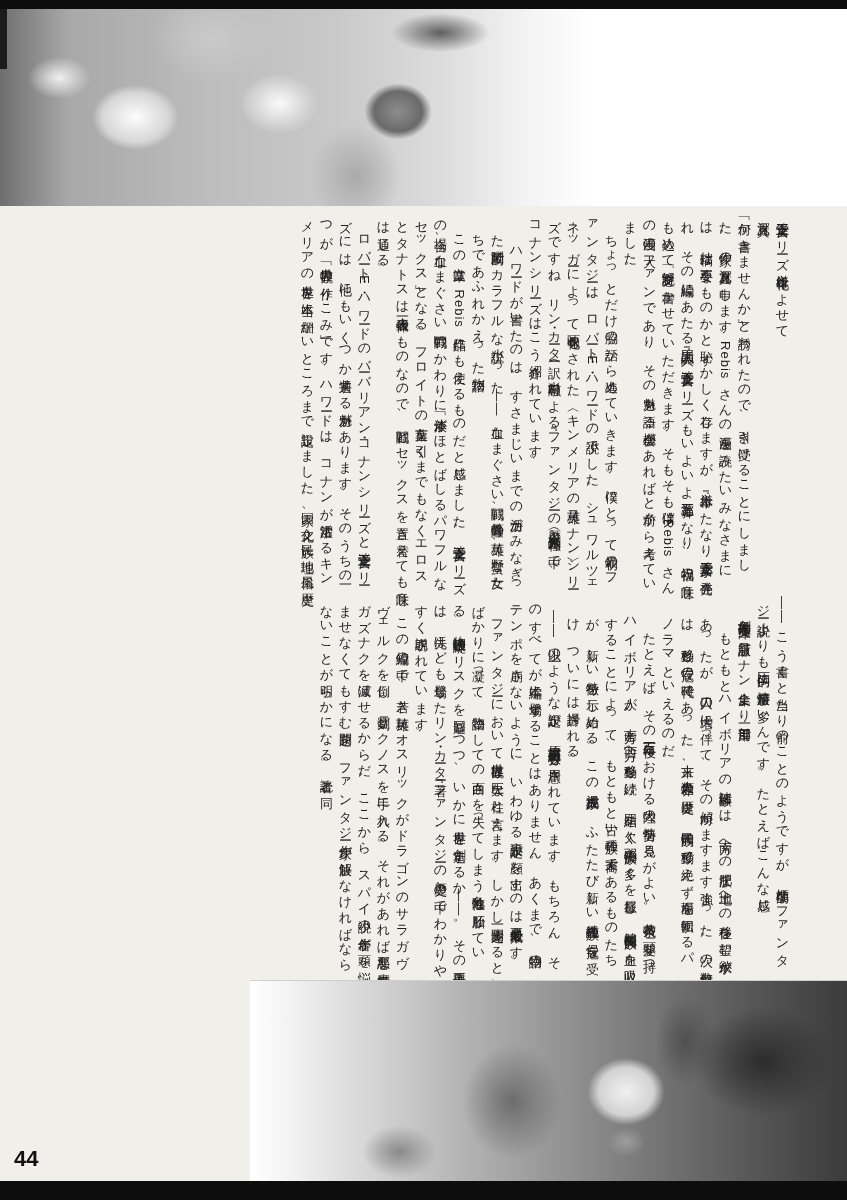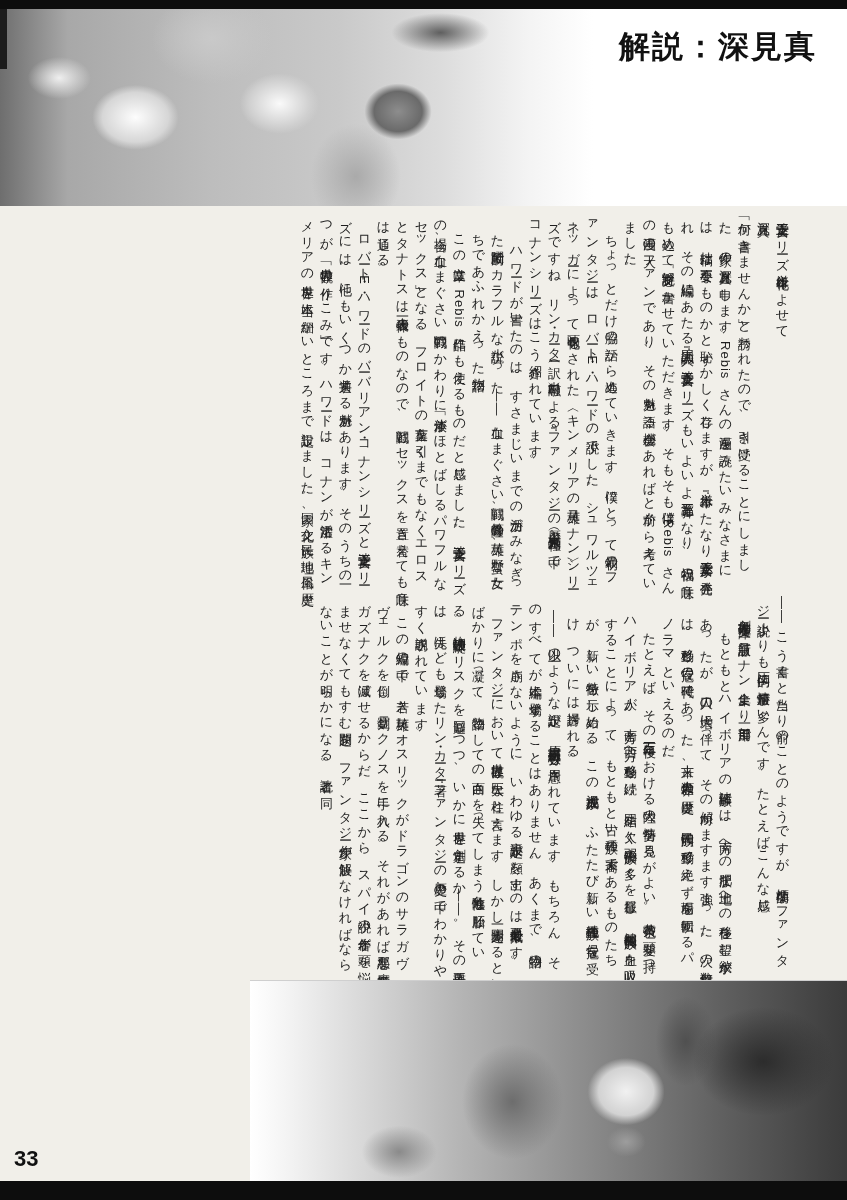--- a/index.html
+++ b/index.html
@@ -82,21 +82,20 @@
 <body>
 
 <div class="page">
 
   <div class="bar-top"></div>
 
   <div class="illust-top">
     <div class="edge"></div>
   </div>
 
-  <div class="title">解説：深見真</div>
 
   <div class="vtext vtext-upper">
     <p class="vheading">迷宮王女シリーズ単行本化によせて</p>
     <p class="vauthor">深見真</p>
   <p class="para">「何か書きませんか」と誘われたので、引き受けることにしました。作家の深見真と申します。Rebisさんの漫画を読みたいみなさまには、拙稿は不要なものかと恥ずかしく存じますが、単行本『ふたなり迷宮王女』が発売され、その続編にあたる同人誌『二人の迷宮王女』シリーズもいよいよ第五弾となり、祝福の意味も込めて「解説文」を書かせていただきます。そもそも僕はRebisさんの漫画の大ファンであり、その魅力を語る機会があればと前々から考えていました。</p>
       <p class="para">　ちょっとだけ脇の話から進めていきます。僕にとって最初のファンタジーは、ロバート・E・ハワードの小説でした。シュワルツェネッガーによって映画化もされた、〈キンメリアの英雄コナン〉シリーズですね。リン・カーター（訳、中村融）による『ファンタジーの歴史』（東京創元社）の中で、コナンシリーズはこう紹介されています。</p>
       <p class="para quote">　ハワードが書いたのは、すさまじいまでの活力がみなぎった躍動的でカラフルな小説だった——血なまぐさい戦闘、筋骨隆々の英雄、野蛮な女たちであふれかえった物語だ。</p>
       <p class="para">　この文章は、Rebis作品にも使えるものだと感じました。迷宮王女シリーズの場合、「血なまぐさい戦闘」のかわりに「体液がほとばしるパワフルなセックス」となる。フロイトの言葉を引くまでもなくエロスとタナトスは表裏一体のものなので、戦闘とセックスを置き替えても意味は通じる。</p>
       <p class="para">　ロバート・E・ハワードのバーバリアン・コナンシリーズと迷宮王女シリーズには、他にもいくつか共通する魅力があります。そのうちの一つが、「世界観の作りこみ」です。ハワードは、コナンが活躍するキンメリアの世界を本当に細かいところまで設定しました。国家、文化、民族、地理、風俗、歴史</p>
     </div>
@@ -106,17 +105,17 @@
       <p class="para">　創元推理文庫の新訂版コナン全集より一部引用で。</p>
       <p class="para quote">　もともとハイボリアの諸部族には、南方への肥沃な土地への移住を望む欲求があったが、人口の増大に伴って、その傾向がますます強まった。次の数世紀は、移動と侵寇の時代であった。古来、人類世界の歴史は、民族間の移動で絶えず場面を転回するパノラマといえるのだ。</p>
       <p class="para quote">　たとえば、その五百年後における大陸の情勢を見るがよい。黄茶色の頭髪を持つハイボリア人が、南方と西方へ移動を続け、団結を欠く弱小氏族の多くを征服し、被制服氏族の血を吸収することによって、もともと古い種族の末裔であるものたちが、新しい特徴を示し始める。この混成人種が、ふたたび新しい純血種族の侵寇を受け、ついには掃討される。</p>
       <p class="para">　——以上のような設定が、原稿用紙何百枚分も用意されています。もちろん、そのすべてが本編に登場することはありません。あくまで、物語のテンポを崩さないように、いわゆる裏設定が顔を出すのは必要最低限です。</p>
       <p class="para">　ファンタジーにおいて世界観は巨大な柱と言えます。しかし一歩間違えると設定ばかりに凝って、物語としての面白さを失ってしまう危険性も胚胎している。物語性破綻のリスクを回避しつつ、いかに世界を創造するか——。その重要性は、先ほども登場したリン・カーター著『ファンタジーの歴史』の中でわかりやすく説明されています。</p>
       <p class="para">　この短編の中で、若き英雄レオスリックがドラゴンのサラガヴヴェルクを倒し、霊剣サクノスを手に入れる。それがあれば邪悪な魔術師ガズナクを滅ぼせるからだ。ここから、スパイ小説の作者が頭を悩ませなくてもすむ問題を、ファンタジー作家が解決しなければならないことが明らかになる。読者と同</p>
     </div>
 
   <div class="illust-bottom"></div>
 
-  <div class="page-number">33</div>
+  <div class="page-number">44</div>
 
   <div class="bar-bottom"></div>
 
 </div>
 
 </body></html>

